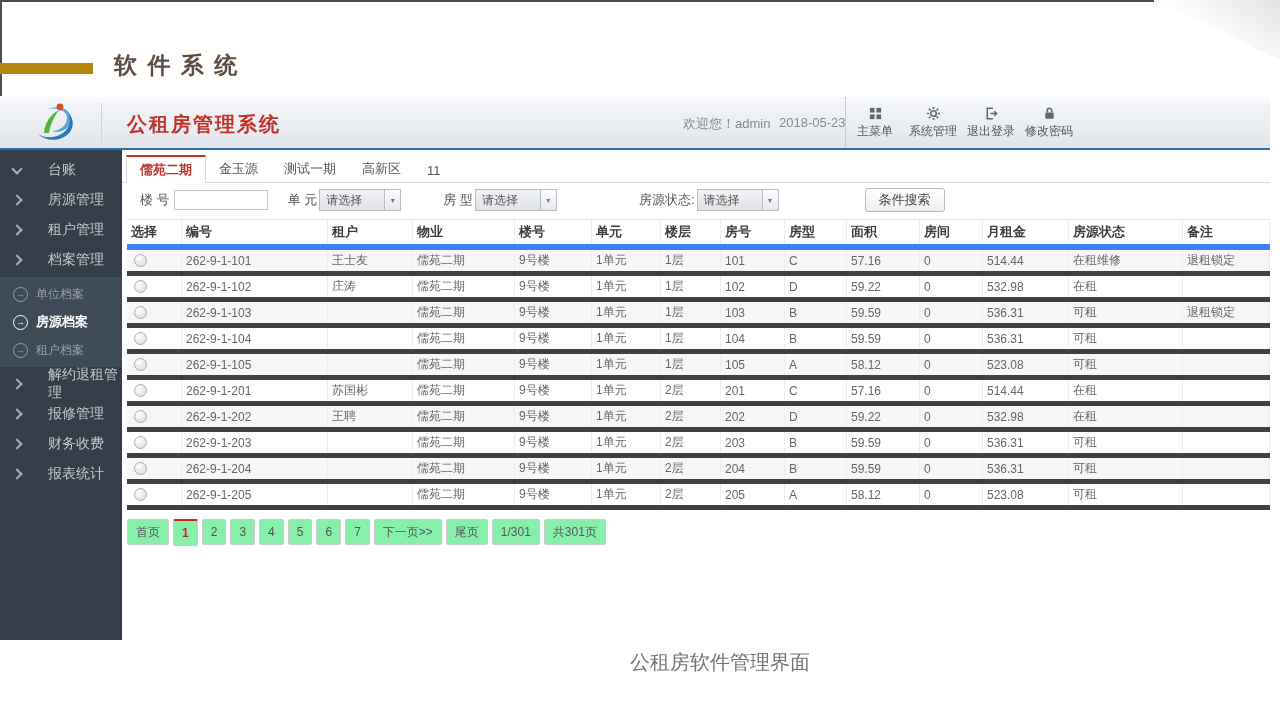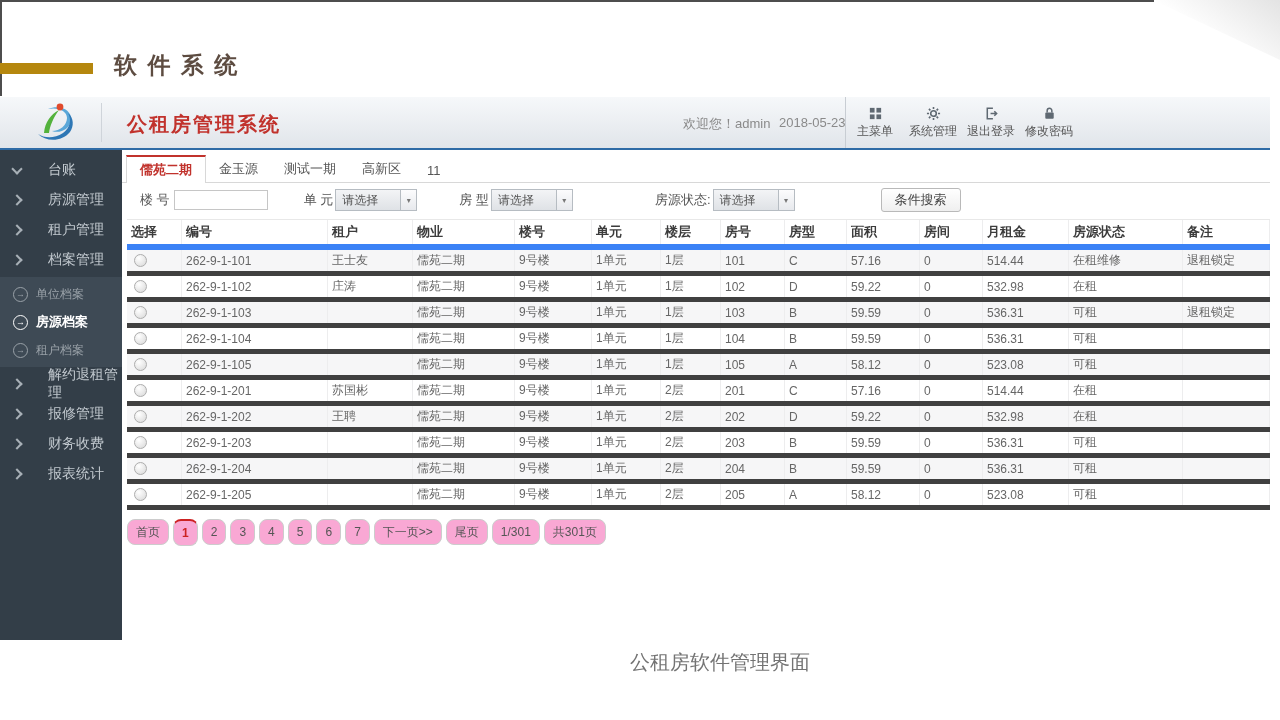--- a/index.html
+++ b/index.html
@@ -55,21 +55,21 @@
   .tabbar{display:flex;align-items:flex-end;height:26px;margin-top:6px;
           border-bottom:1px solid #d8d8d8;padding-left:4px;}
   .tab{padding:4px 13px;font-size:13px;color:#555;cursor:pointer;}
   .tab.active{background:#fff;border:1px solid #d8d8d8;border-bottom:none;
               border-top:2px solid #c1322c;color:#c1322c;font-weight:bold;margin-bottom:-1px;}
   .searchbar{display:flex;align-items:center;height:34px;padding-left:18px;
              font-size:13px;color:#555;}
   .s-lbl{white-space:nowrap;}
   .s-input{width:86px;height:18px;border:1px solid #c6c6c6;margin-left:4px;
            font-size:12px;padding:0 3px;}
-  .ml28{margin-left:36px;} .ml42{margin-left:42px;} .ml82{margin-left:82px;}
+  .ml28{margin-left:20px;} .ml42{margin-left:42px;} .ml82{margin-left:82px;}
   .combo{display:flex;margin-left:2px;cursor:pointer;}
   .combo-value{width:58px;height:20px;border:1px solid #b6bcc2;border-right:none;
                background:linear-gradient(#f3f4f6,#dfe2e6);font-size:12px;color:#555;
                line-height:20px;padding-left:6px;}
   .combo-btn{width:17px;height:22px;box-sizing:border-box;border:1px solid #b6bcc2;
              background:linear-gradient(#fcfcfd,#e7e9ed);font-size:8px;color:#777;
              display:flex;align-items:center;justify-content:center;}
   .search-btn{margin-left:86px;height:24px;padding:0 13px;border:1px solid #b9b9b9;
               border-radius:3px;background:linear-gradient(#fff,#efefef);font-size:13px;
               color:#444;cursor:pointer;font-family:Liberation Sans, sans-serif;}
@@ -81,21 +81,21 @@
           overflow:hidden;white-space:nowrap;}
   .tr.head{height:24px;font-size:13px;font-weight:bold;color:#3c3c3c;
            border-top:1px solid #e8e8e8;border-bottom:6px solid #3b82f6;}
   .tr.row{height:21px;font-size:12px;color:#666;border-bottom:5px solid #404040;}
   .tr.row.alt{background:#f6f6f7;}
   .radio{width:11px;height:11px;border-radius:50%;border:1px solid #adadad;margin-left:3px;
          background:radial-gradient(circle at 35% 30%,#fff,#d7d7d7);cursor:pointer;}
 
   .pager{display:flex;gap:4px;margin:9px 0 0 5px;font-size:12px;color:#555;}
   .pg{min-width:12px;padding:12px 8px;height:22px;box-sizing:border-box;border:1px solid #ccc;
-      border-radius:8px;background:#f9a8d4;display:flex;align-items:center;justify-content:center;
+      border-radius:2px;background:#86efac;display:flex;align-items:center;justify-content:center;
       cursor:pointer;}
   .pg.active{color:#cc2222;font-weight:bold;border-top:2px solid #cc2222;}
   .actions{display:flex;gap:16px;margin:8px 0 0 5px;}
   .act-btn{height:25px;padding:0 13px;border:1px solid #b9b9b9;border-radius:3px;
            background:linear-gradient(#fff,#efefef);font-size:13px;color:#444;cursor:pointer;
            box-shadow:0 1px 1px rgba(0,0,0,0.08);font-family:inherit;}
 </style>
 </head>
 <body>
 

